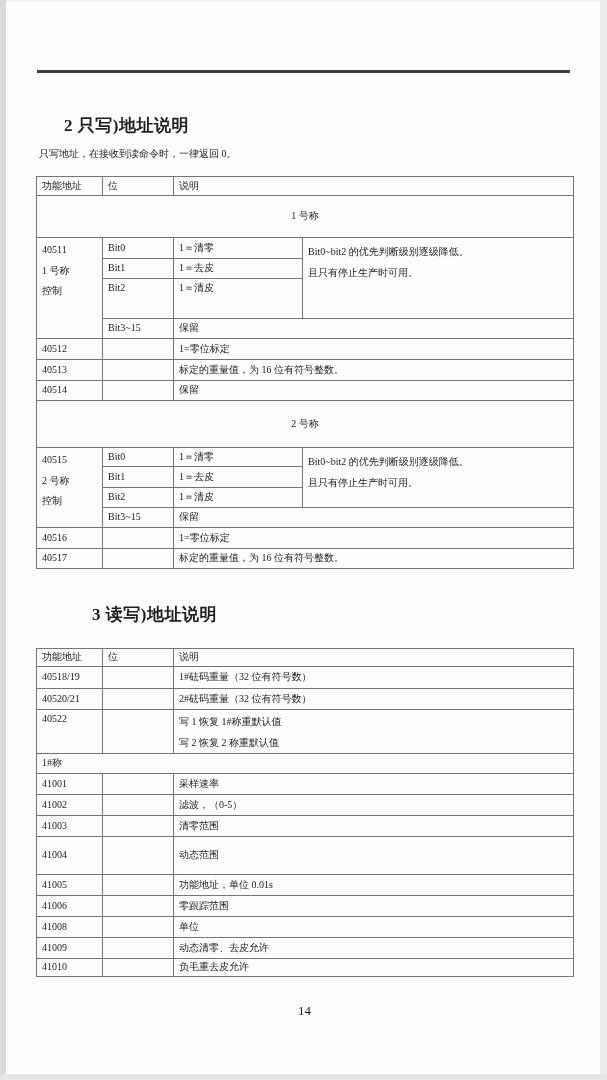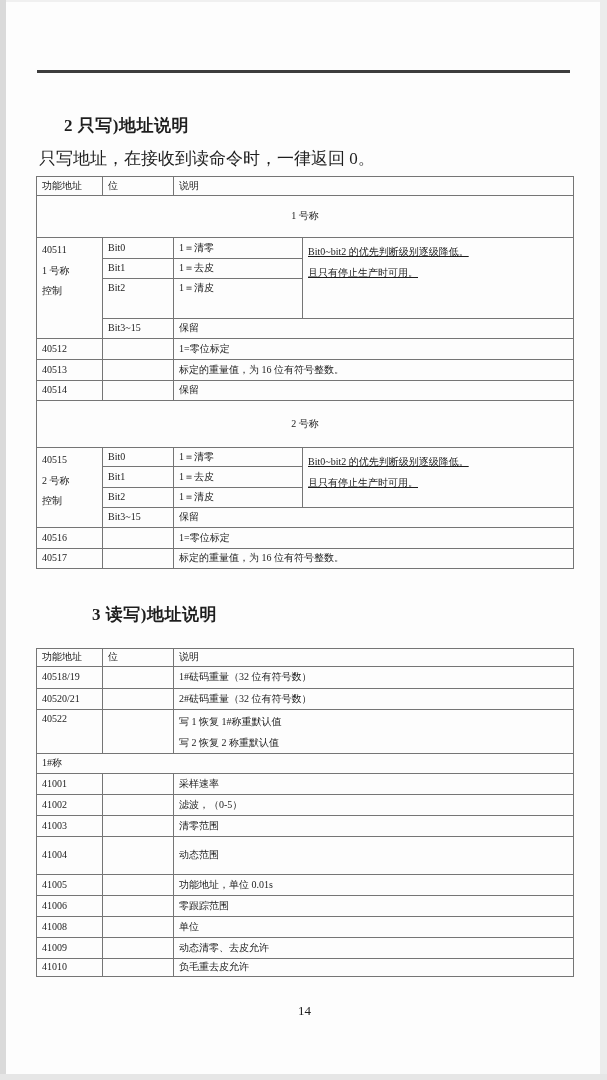--- a/index.html
+++ b/index.html
@@ -14,32 +14,32 @@
   .edge-top    { top:0; left:0; width:607px; height:2px;  background:#f0f0f0; }
   .edge-left   { top:0; left:0; width:6px;  height:1080px; background:#dadada; }
   .edge-right  { top:0; right:0; width:7px; height:1080px; background:#ececec; }
   .edge-bottom { bottom:0; left:0; width:607px; height:6px; background:#e6e6e6; }
 
   .rule { position:absolute; top:70px; left:37px; width:533px; height:3px; background:#3d3d3d; }
 
   .sec-heading { position:absolute; font-size:17px; font-weight:bold; letter-spacing:0.5px; white-space:nowrap; }
   .heading-2 { top:114px; left:64px; }
   .heading-3 { top:603px; left:64px;margin-left:28px; }
-  .intro { position:absolute; top:147px; left:39px; font-size:17px; white-space:nowrap; }
+  .intro { position:absolute; top:147px; left:39px; font-size:10px; white-space:nowrap; }
 
   table { position:absolute; left:36px; border-collapse:collapse; table-layout:fixed; font-size:10px; color:#1c1c1c; }
   .t1 { top:176px; width:537px; }
   .t2 { top:648px; width:537px; }
   td { border:1px solid #757575; padding:0 5px; line-height:1.25; overflow:hidden; white-space:nowrap; }
   td.center { text-align:center; }
   td.vtop { vertical-align:top; padding-top:3px; }
   td.addr-cell { vertical-align:top; padding-top:2px; }
   td.addr-cell div { line-height:20.5px; }
   td.note-cell { vertical-align:top; padding-top:3px; }
-  td.note-cell div { line-height:21px;text-decoration:underline; }
+  td.note-cell div { line-height:21px; }
   td.multi div { line-height:21px; }
   td.multi { vertical-align:top; padding-top:1px; }
 
   .page-number { position:absolute; top:1003px; left:36px; width:537px; text-align:center; font-size:13px; }
 </style>
 </head>
 <body>
 
 <div class="canvas">
 

